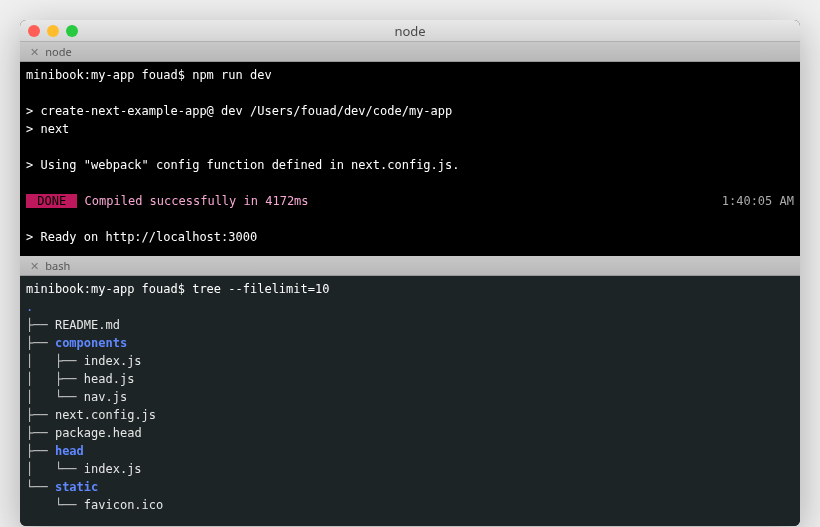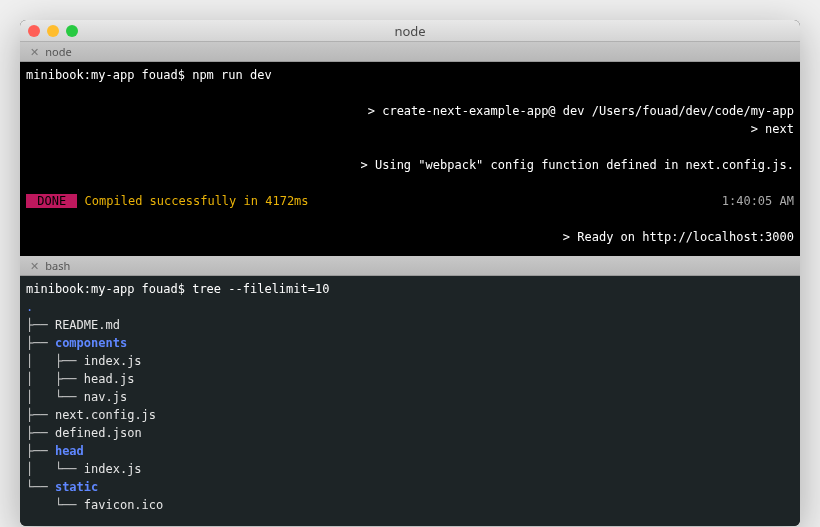--- a/index.html
+++ b/index.html
@@ -75,27 +75,27 @@
   background: #000000;
   padding: 4px 6px 10px 6px;
 }
 .pane-bottom {
   background: #1d2426;
   padding: 4px 6px 12px 6px;
 }
 .prompt-line { white-space: pre; }
 .host { color: #ffffff; }
 .cmd { color: #ffffff; }
-.out { color: #ffffff; text-align: right; }
+.out { color: #ffffff; }
 .green-bg {
   background: #be185d;
   color: #000000;
   padding: 0 4px;
 }
-.green-text { color: #eab308; }
+.green-text { color: #f9a8d4; }
 .time-right {
   float: right;
   color: #aaaaaa;
 }
 .blue-dir { color: #5f87ff; font-weight: bold; }
 .tree-pipe { color: #cccccc; }
 .gray-note { color: #b0b0b0; }
 .dot-blue { color: #5f87ff; }
 </style>
 </head>
@@ -140,19 +140,19 @@
 
   <div class="terminal pane-bottom">
     <div class="prompt-line"><span class="host">minibook:my-app fouad$ </span><span class="cmd">tree --filelimit=10</span></div>
     <div class="prompt-line dot-blue">.</div>
     <div class="prompt-line"><span class="tree-pipe">├── </span><span>README.md</span></div>
     <div class="prompt-line"><span class="tree-pipe">├── </span><span class="blue-dir">components</span></div>
     <div class="prompt-line"><span class="tree-pipe">│   ├── </span><span>index.js</span></div>
     <div class="prompt-line"><span class="tree-pipe">│   ├── </span><span>head.js</span></div>
     <div class="prompt-line"><span class="tree-pipe">│   └── </span><span>nav.js</span></div>
     <div class="prompt-line"><span class="tree-pipe">├── </span><span>next.config.js</span></div>
-    <div class="prompt-line"><span class="tree-pipe">├── </span><span>defined.json</span></div>
+    <div class="prompt-line"><span class="tree-pipe">├── </span><span>package.head</span></div>
     <div class="prompt-line"><span class="tree-pipe">├── </span><span class="blue-dir">head</span></div>
     <div class="prompt-line"><span class="tree-pipe">│   └── </span><span>index.js</span></div>
     <div class="prompt-line"><span class="tree-pipe">└── </span><span class="blue-dir">static</span></div>
     <div class="prompt-line"><span class="tree-pipe">    └── </span><span>favicon.ico</span></div>
   </div>
 </div>
 
 </body></html>

